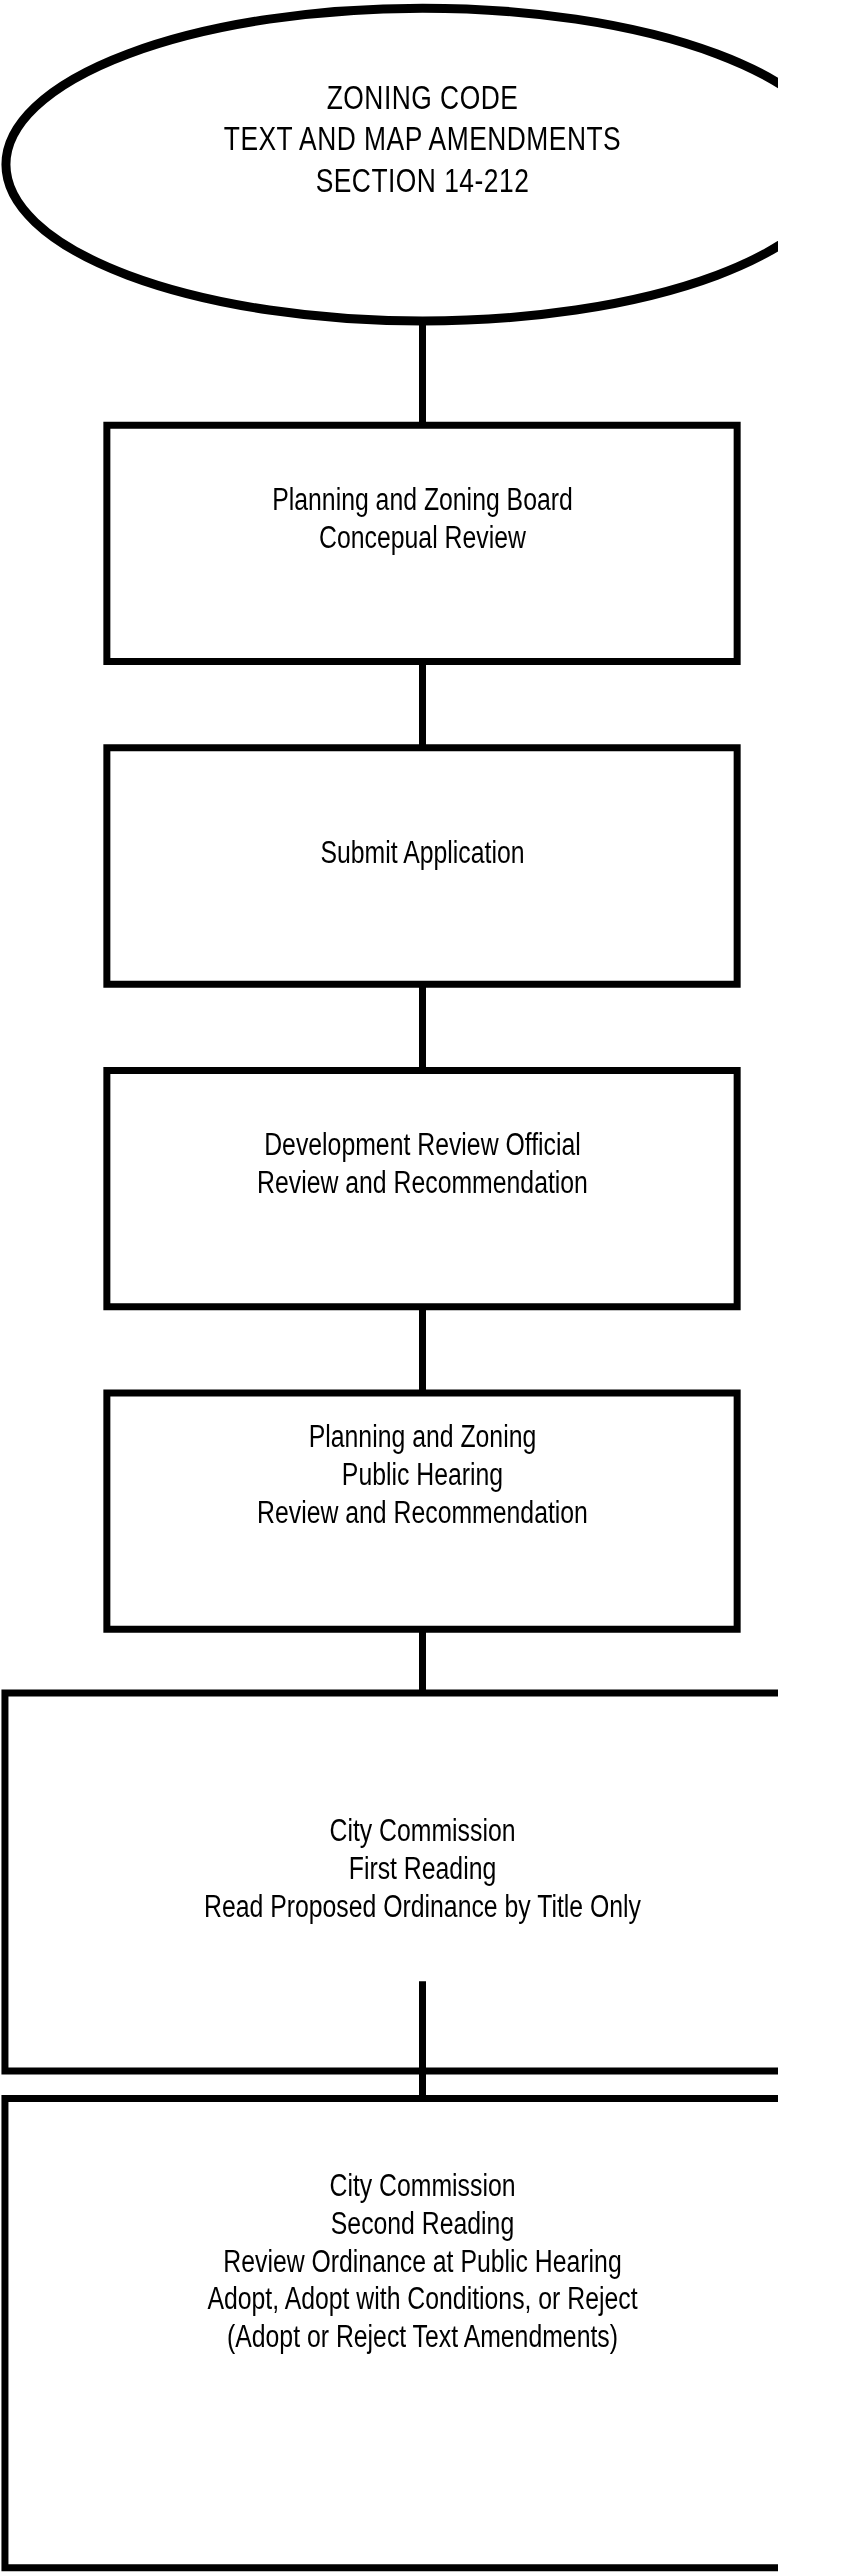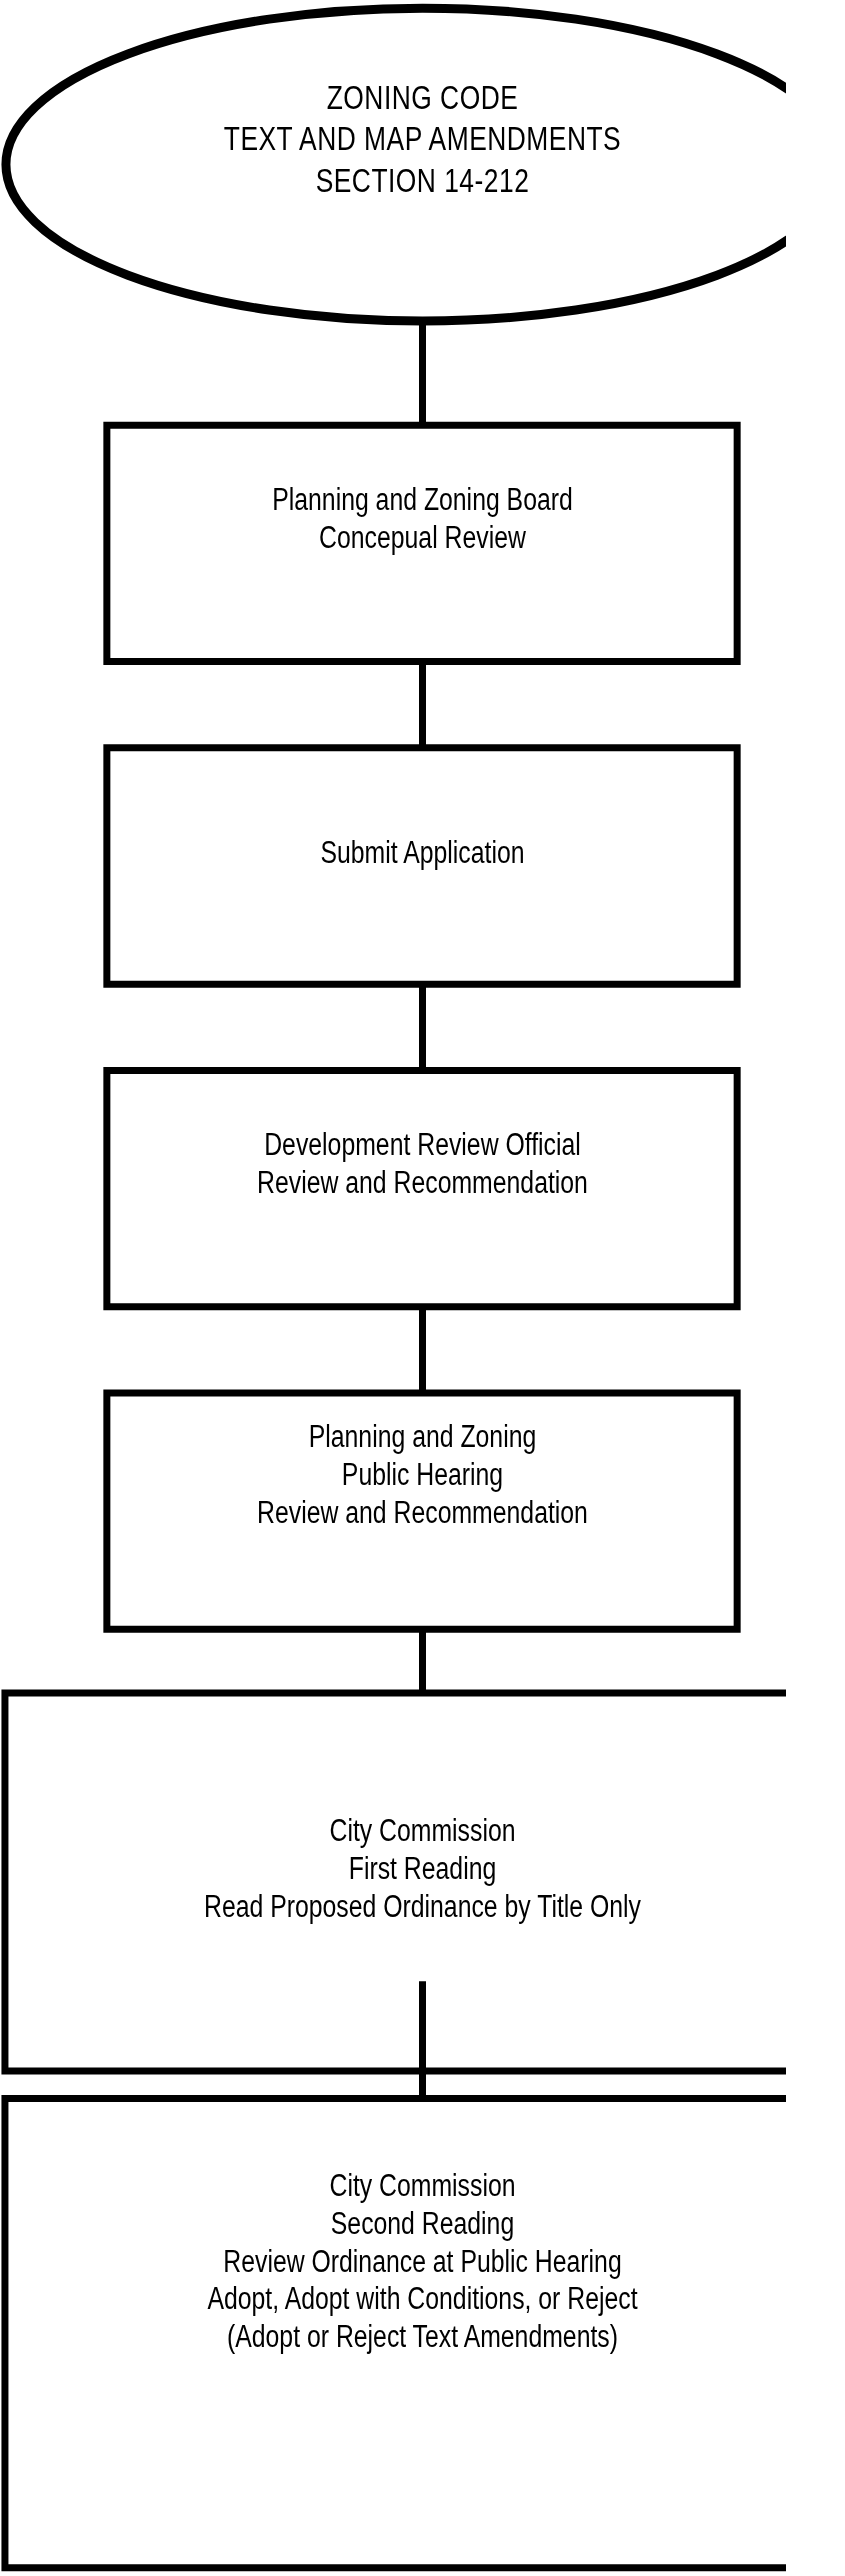--- a/index.html
+++ b/index.html
@@ -13,21 +13,20 @@
     color: #000000;
   }
 
   #flowchart {
     position: relative;
     width: 778px;
     height: 2576px;
     margin: 0;
     background: #ffffff;
     overflow: hidden;
-    padding-left: 8px;
   }
 
   
   #chart-svg {
     position: absolute;
     left: 0;
     top: 0;
     width: 845px;
     height: 2576px;
     display: block;

